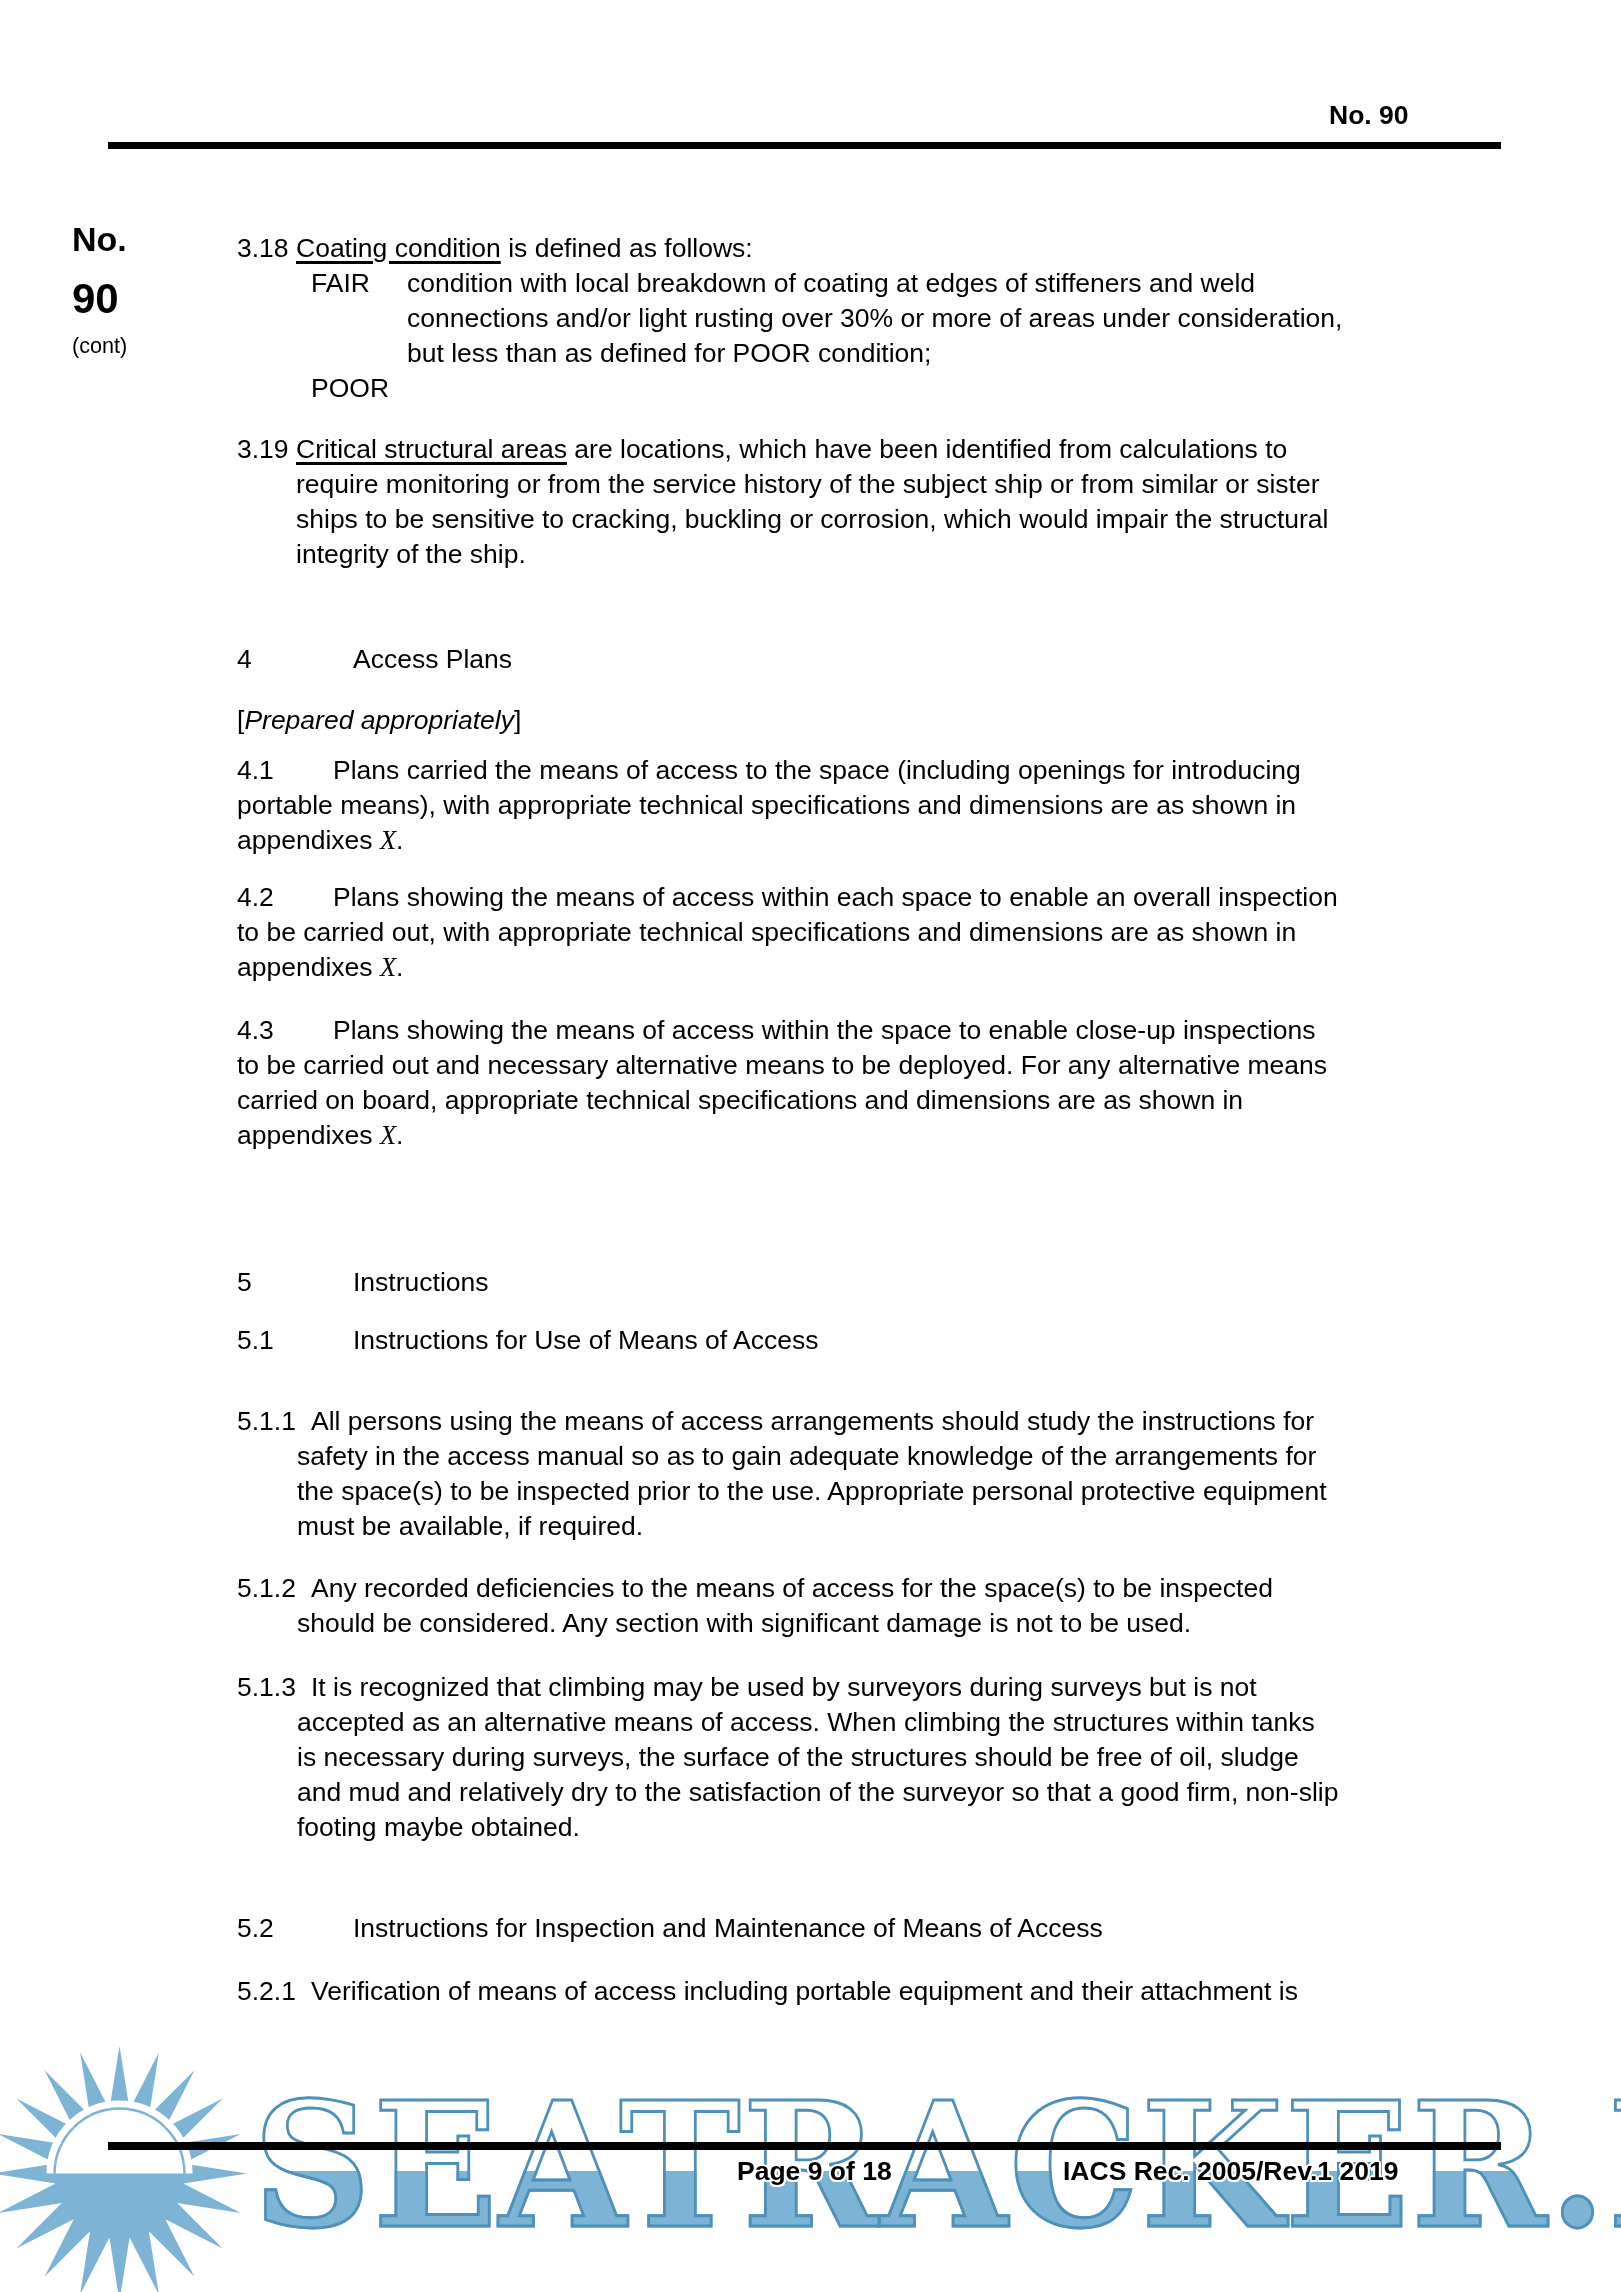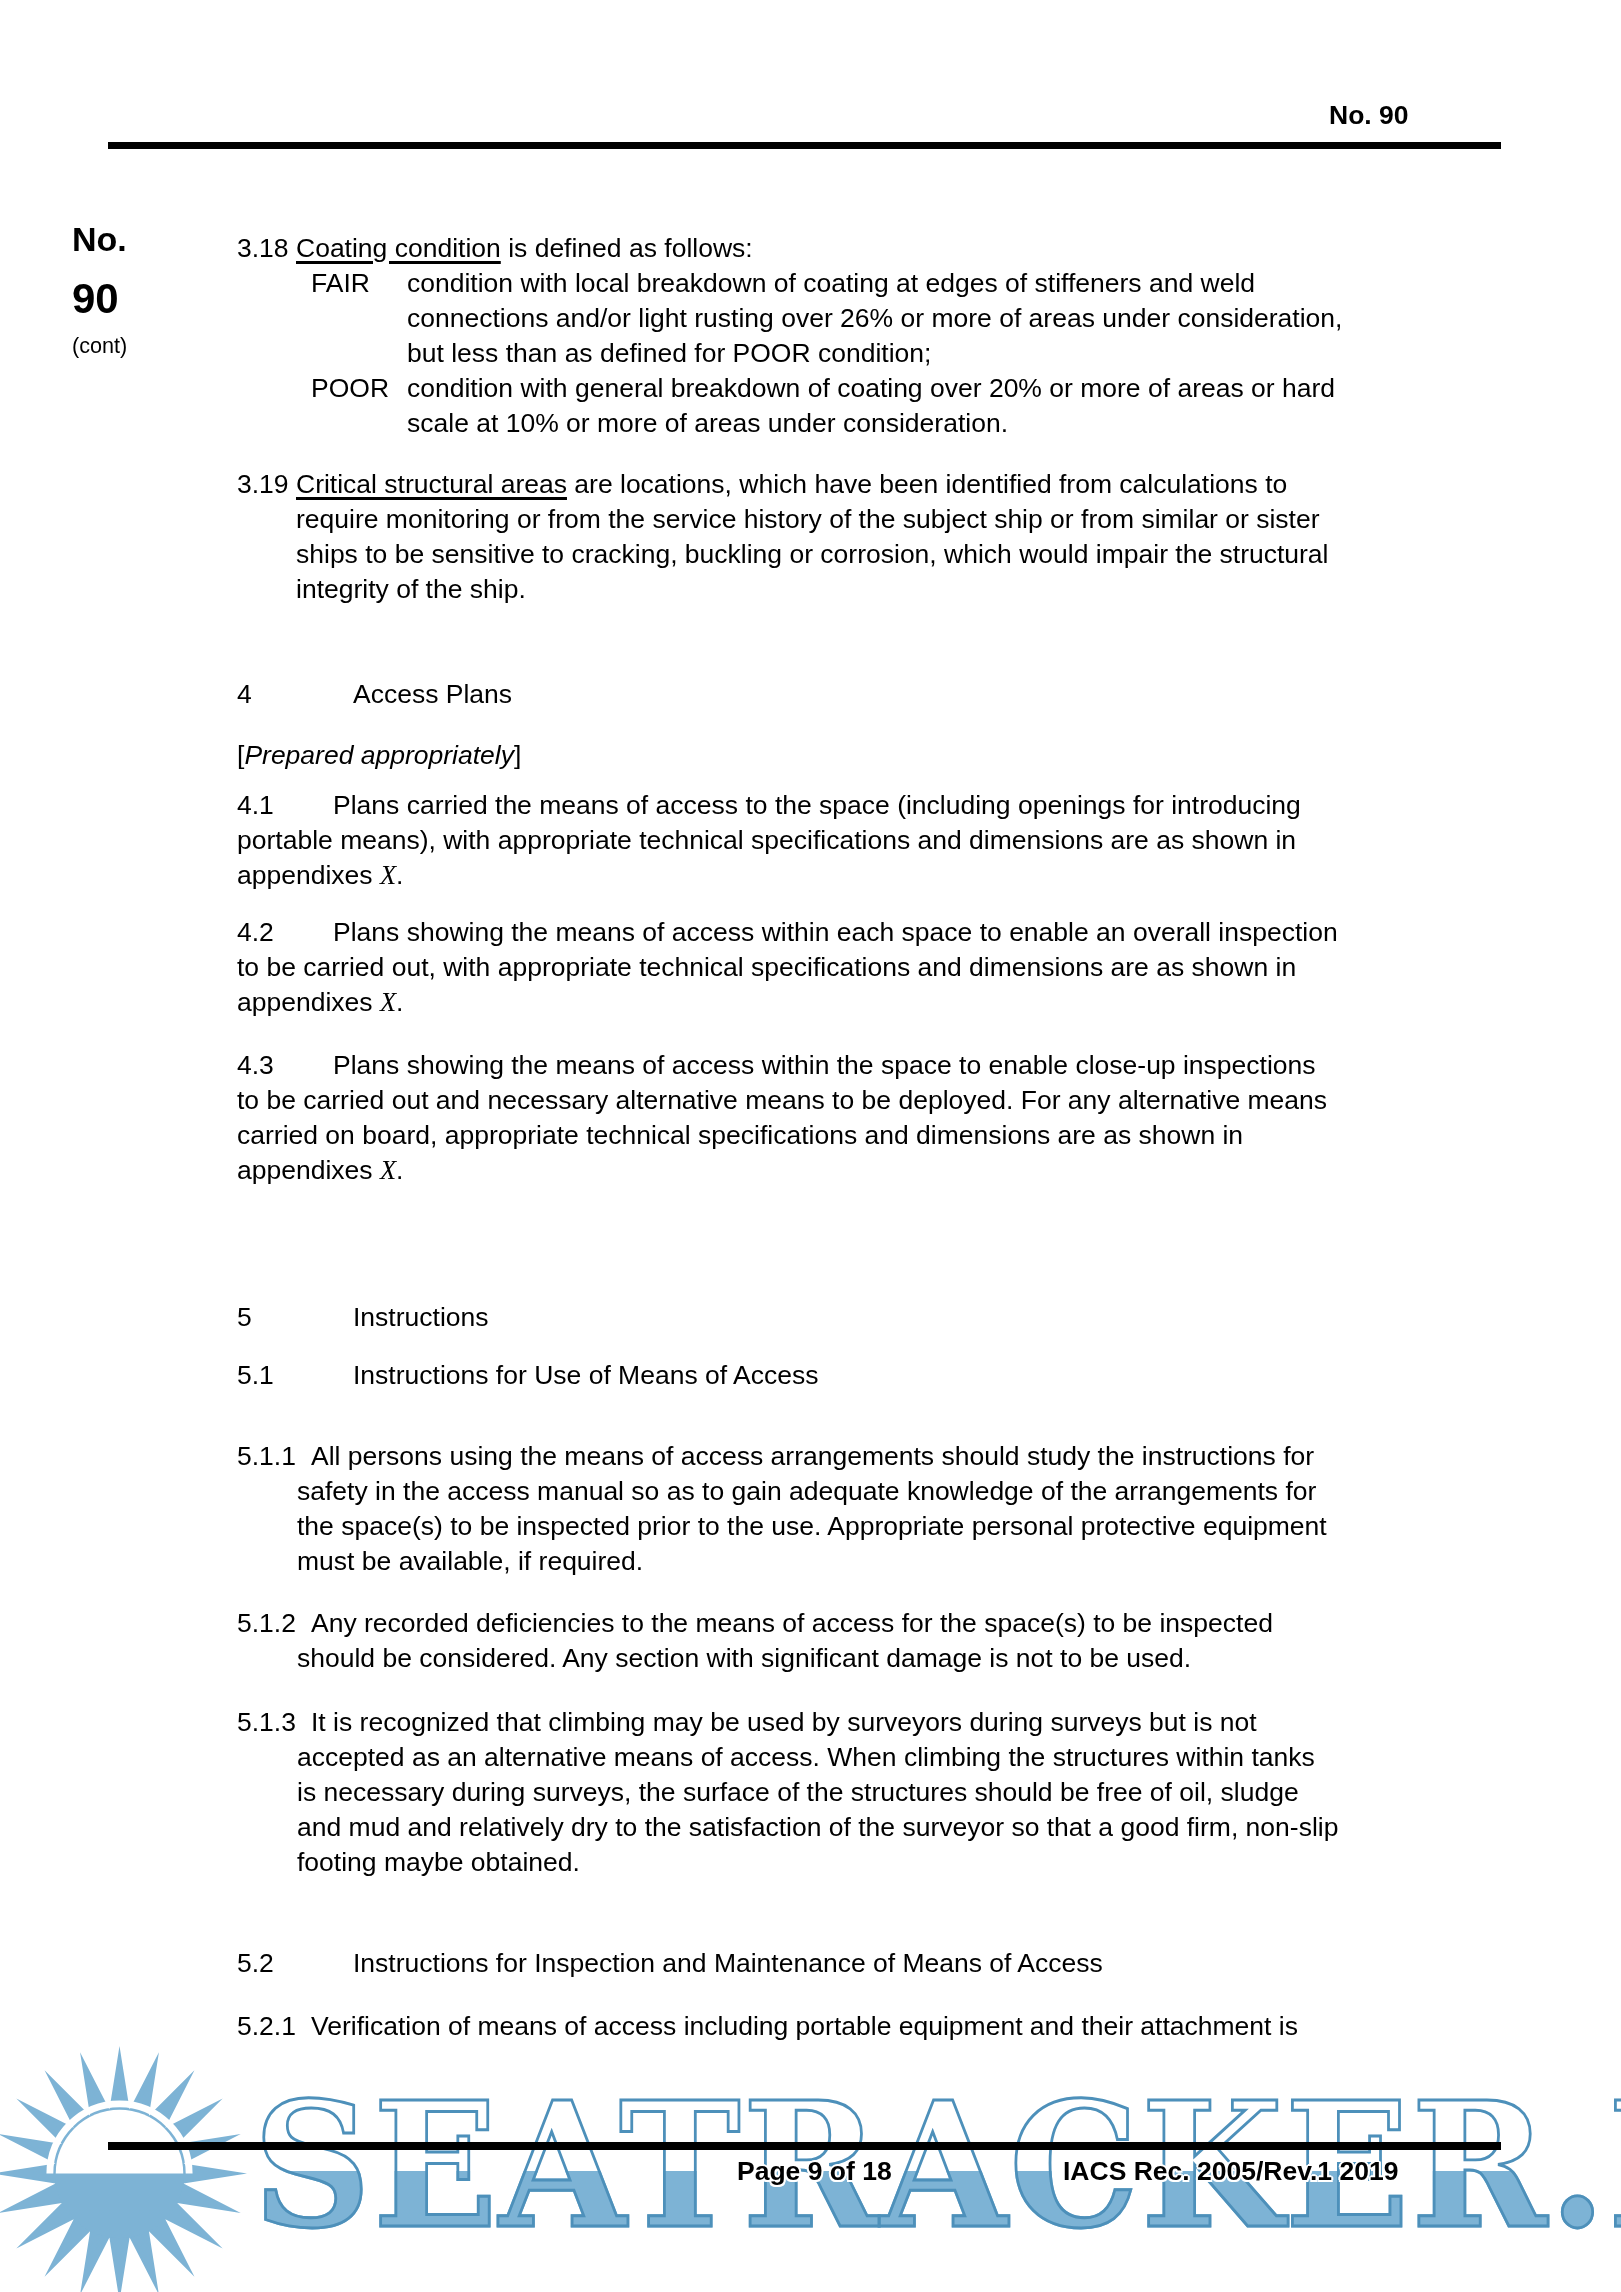--- a/index.html
+++ b/index.html
@@ -115,27 +115,25 @@
   </div>
 
   <main class="content">
 
     <p class="para hang60"><span class="num w60">3.18</span><span class="ul">Coating condition</span><span> is defined as follows:</span></p>
 
     <div class="defs">
       <div class="defrow">
         <span class="term">FAIR</span>
         <span class="desc">condition with local breakdown of coating at edges of stiffeners and weld
-connections and/or light rusting over 26% or more of areas under consideration,
+connections and/or light rusting over 30% or more of areas under consideration,
 but less than as defined for POOR condition;</span>
       </div>
       <div class="defrow">
         <span class="term">POOR</span>
-        <span class="desc">condition with general breakdown of coating over 20% or more of areas or hard
-scale at 10% or more of areas under consideration.</span>
       </div>
     </div>
 
     <p class="para hang60 m319"><span class="num w60">3.19</span><span class="ul">Critical structural areas</span><span class="lines"> are locations, which have been identified from calculations to
 require monitoring or from the service history of the subject ship or from similar or sister
 ships to be sensitive to cracking, buckling or corrosion, which would impair the structural
 integrity of the ship.</span></p>
 
     <h2 class="heading mh4"><span class="num w118">4</span><span>Access Plans</span></h2>
 

